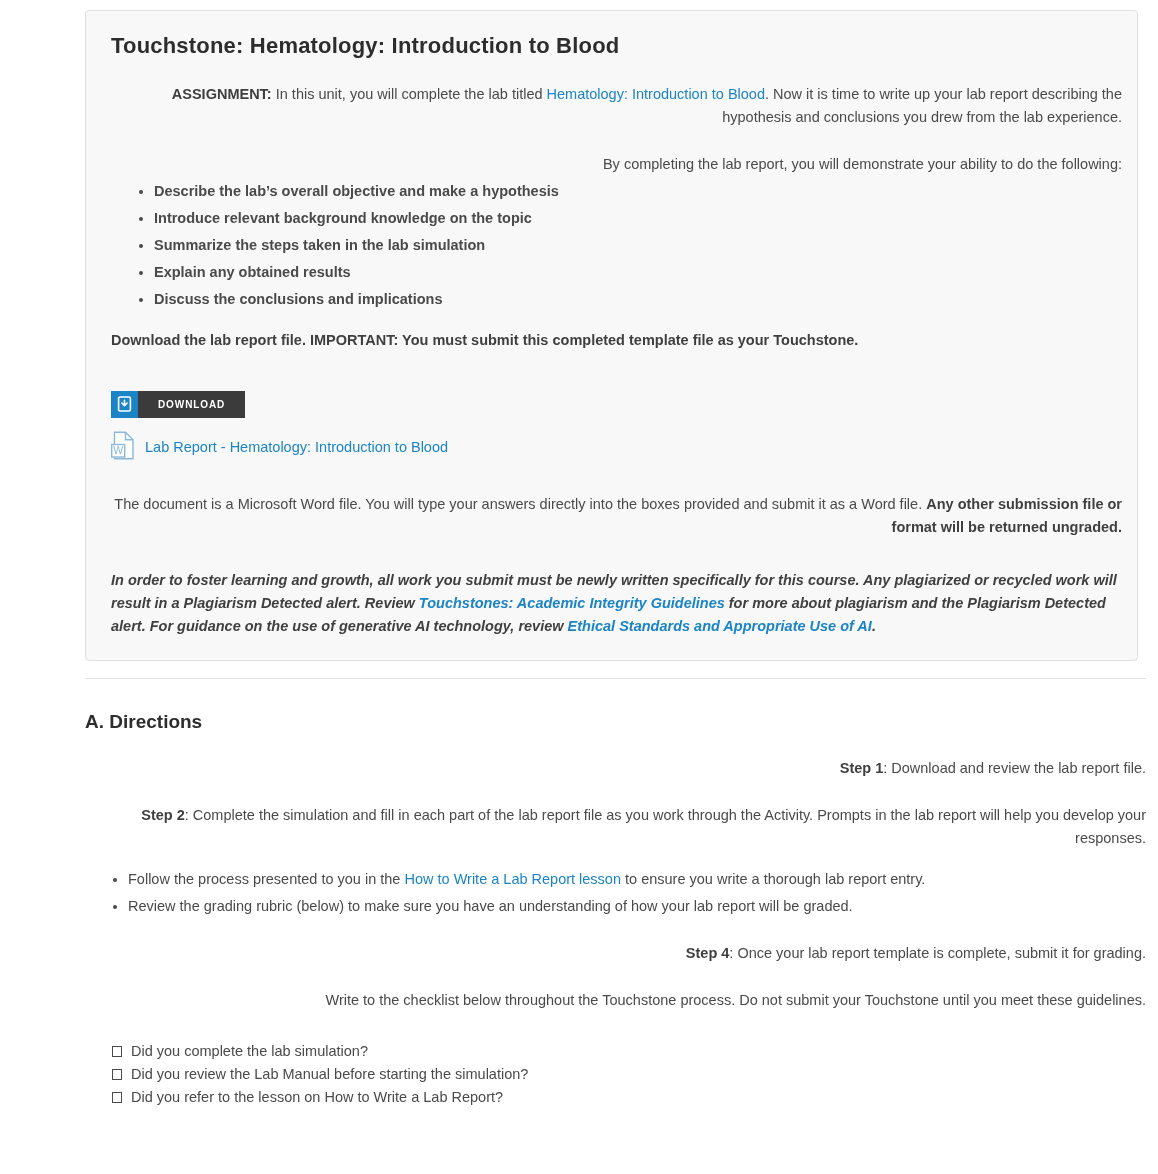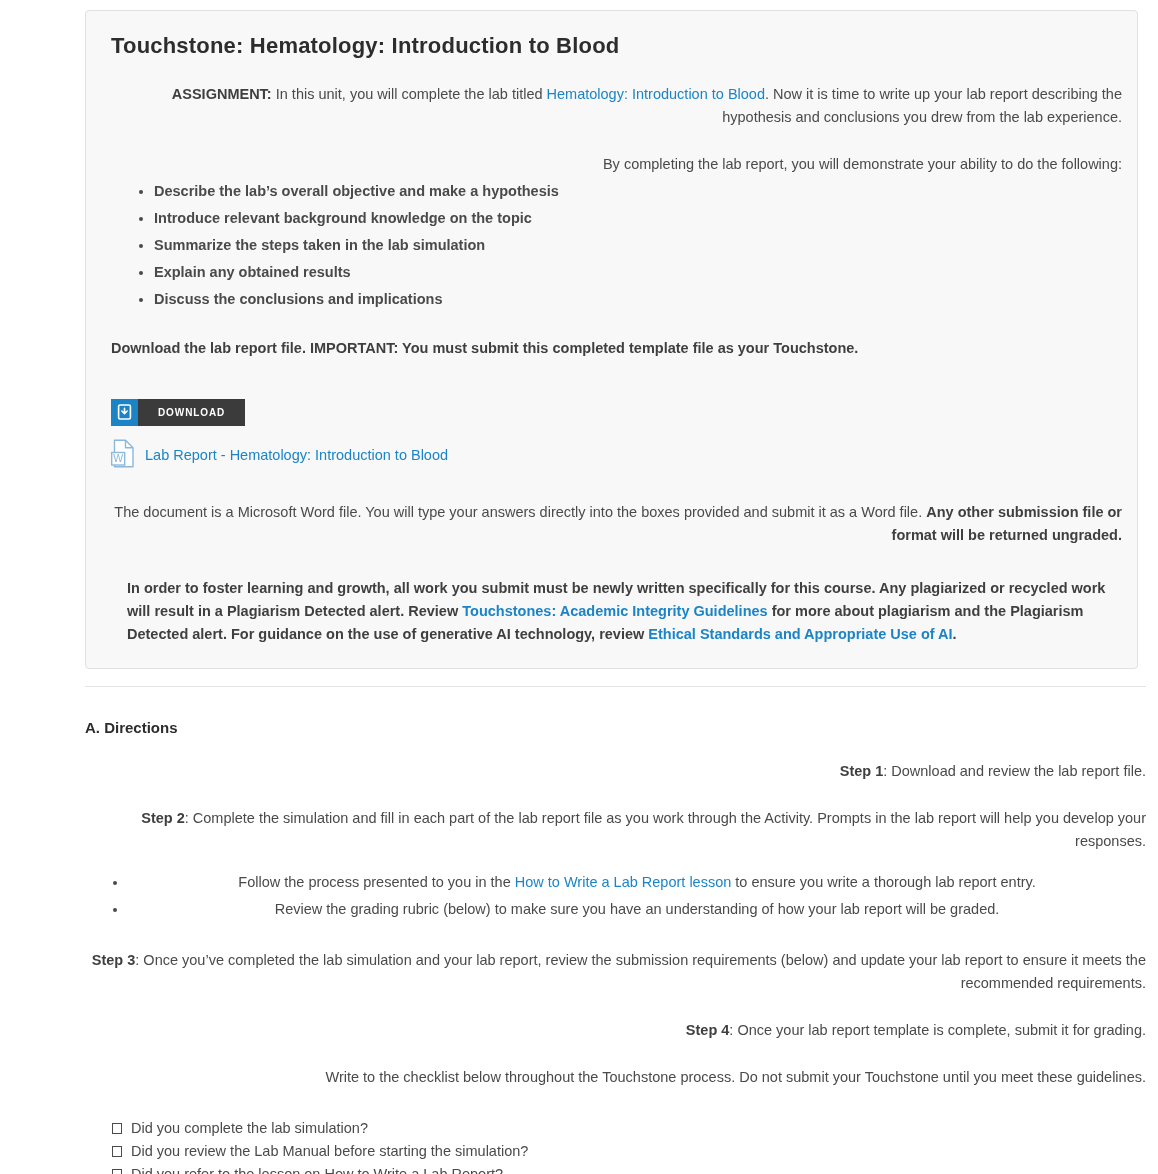--- a/index.html
+++ b/index.html
@@ -48,21 +48,21 @@
   }
   ul.bullets li {
     line-height: 23px;
     margin-top: 4px;
     font-weight: bold;
   }
   .download-note {
     font-weight: 600;
     color: #3f3f3f;
     line-height: 23px;
-    margin-top: 26px;
+    margin-top: 18px;
   }
   .download-btn {
     display: inline-flex;
     margin-top: 24px;
     cursor: pointer;
   }
   .dl-icon {
     width: 27px; height: 27px;
     background: var(--accent, #1b84c6);
     display: flex; align-items: center; justify-content: center;
@@ -86,45 +86,45 @@
   }
   .file-link {
     color: var(--accent, #1b84c6);
     text-decoration: none;
     cursor: pointer;
   }
   .semibold-para {
     font-weight: 600;
     color: #3f3f3f;
     line-height: 23px;
-    margin: 30px 0 0 16px;
+    margin: 30px 0 0 0;
+    font-style: italic;
   }
   .bold-run { font-weight: 700; color: #3f3f3f; }
   
   hr.divider {
     border: none;
     border-top: 1px solid #e3e3e3;
     margin: 17px 0 0 0;
   }
   
   h2.section-heading {
-    font-size: 15px;
+    font-size: 19px;
     font-weight: 600;
     color: #2d2d2d;
     margin: 32px 0 0 0;
   }
   ul.step-bullets {
     margin: 18px 0 0 0;
     padding-left: 43px;
     list-style: disc;
   }
   ul.step-bullets li {
     line-height: 23px;
     margin-top: 4px;
-    text-align: center;
   }
   .checklist {
     margin-top: 28px;
     padding-left: 27px;
   }
   .check-item {
     display: flex;
     align-items: center;
     line-height: 23px;
   }
@@ -196,21 +196,20 @@
 
     <p class="para"><strong class="lbl">Step 1</strong><span>: Download and review the lab report file.</span></p>
 
     <p class="para"><strong class="lbl">Step 2</strong><span>: Complete the simulation and fill in each part of the lab report file as you work through the Activity. Prompts in the lab report will help you develop your responses.</span></p>
 
     <ul class="step-bullets">
       <li><span>Follow the process presented to you in the </span><a class="inline-link">How to Write a Lab Report lesson</a><span> to ensure you write a thorough lab report entry.</span></li>
       <li>Review the grading rubric (below) to make sure you have an understanding of how your lab report will be graded.</li>
     </ul>
 
-    <p class="para" style="margin-top:28px"><strong class="lbl">Step 3</strong><span>: Once you’ve completed the lab simulation and your lab report, review the submission requirements (below) and update your lab report to ensure it meets the recommended requirements.</span></p>
 
     <p class="para"><strong class="lbl">Step 4</strong><span>: Once your lab report template is complete, submit it for grading.</span></p>
 
     <p class="para">Write to the checklist below throughout the Touchstone process. Do not submit your Touchstone until you meet these guidelines.</p>
 
     <div class="checklist">
       <div class="check-item">
         <span class="checkbox"></span>
         <span>Did you complete the lab simulation?</span>
       </div>

